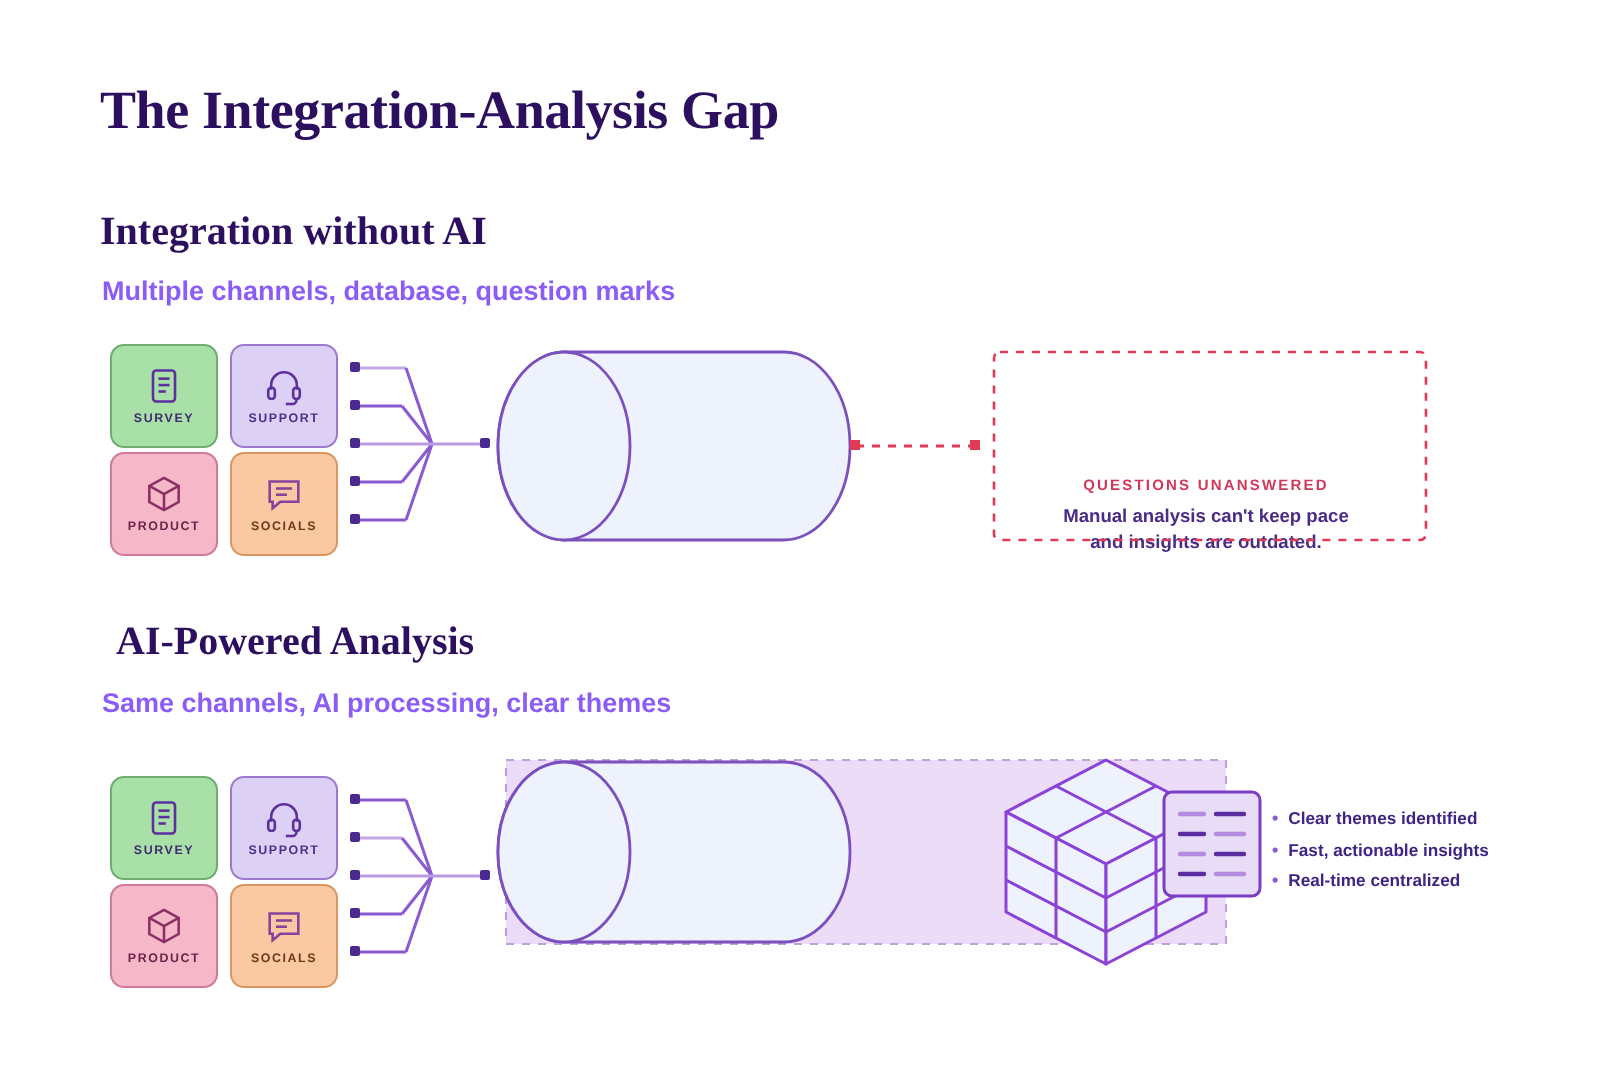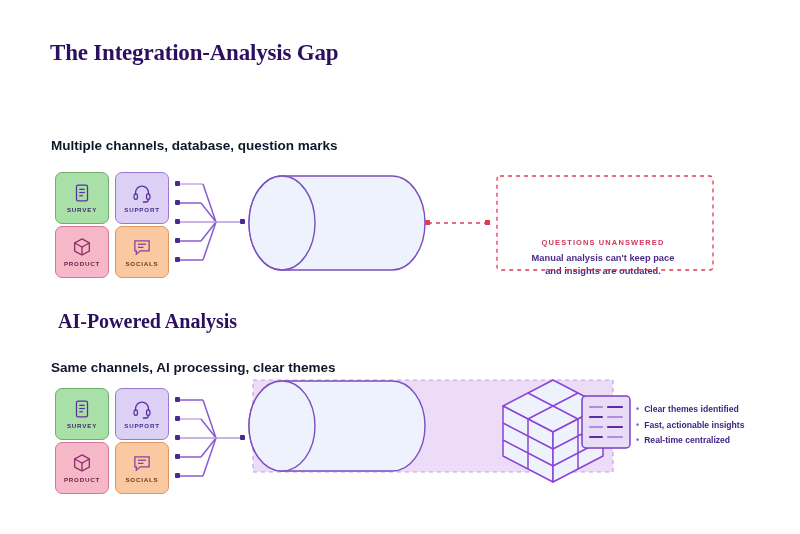--- a/index.html
+++ b/index.html
@@ -22,39 +22,39 @@
     height: 534px;
   }
 
   
   .main-title {
     position: absolute;
     left: 50px;
     top: 40px;
     font-family: "Liberation Serif", serif;
     font-weight: bold;
-    font-size: 23px;
+    font-size: 27px;
     letter-spacing: -0.2px;
     color: #2c0f5e;
     white-space: nowrap;
   }
   .section-title {
     position: absolute;
     font-family: "Liberation Serif", serif;
     font-weight: bold;
     font-size: 20px;
     color: #2c0f5e;
     white-space: nowrap;
   }
   .section-sub {
     position: absolute;
     font-family: "Liberation Sans", sans-serif;
     font-weight: bold;
     font-size: 13.5px;
-    color: #0f172a;
+    color: #8b5cf6;
     white-space: nowrap;
   }
   .badge {
     position: absolute;
     border-radius: 5px;
     color: #ffffff;
     font-size: 8.5px;
     font-weight: bold;
     letter-spacing: 0.7px;
     padding: 5px 10px 5px 10px;
@@ -197,20 +197,21 @@
     line-height: 1;
   }
 </style>
 </head>
 <body>
 
 <div class="page">
 
   <div class="main-title">The Integration-Analysis Gap</div>
 
+  <div class="section-title" style="left:50px; top:105px;">Integration without AI</div>
   <div class="section-sub" style="left:51px; top:138px;">Multiple channels, database, question marks</div>
 
   <div class="card c-survey" style="left:55px; top:172px;">
     <svg class="ic" viewBox="0 0 24 24" fill="none" stroke="#5b2f9e" stroke-width="1.4">
       <rect x="6" y="3.5" width="12" height="17" rx="1.8"></rect>
       <line x1="9" y1="8" x2="15" y2="8"></line>
       <line x1="9" y1="11.5" x2="15" y2="11.5"></line>
       <line x1="9" y1="15" x2="13" y2="15"></line>
     </svg>
     <span class="lbl">SURVEY</span>
@@ -250,21 +251,21 @@
     <span class="t2">is centralized.</span>
   </div>
 
   <div class="q-text" style="left:495px; top:206px;">
     <span class="qh">QUESTIONS UNANSWERED</span>
     <span class="qb">Manual analysis can't keep pace</span>
     <span class="qb">and insights are outdated.</span>
   </div>
 
   <div class="section-title" style="left:58px; top:310px;">AI-Powered Analysis</div>
-  <div class="section-sub" style="left:51px; top:344px;margin-top:16px;">Same channels, AI processing, clear themes</div>
+  <div class="section-sub" style="left:51px; top:344px;">Same channels, AI processing, clear themes</div>
 
   <div class="card c-survey" style="left:55px; top:388px;">
     <svg class="ic" viewBox="0 0 24 24" fill="none" stroke="#5b2f9e" stroke-width="1.4">
       <rect x="6" y="3.5" width="12" height="17" rx="1.8"></rect>
       <line x1="9" y1="8" x2="15" y2="8"></line>
       <line x1="9" y1="11.5" x2="15" y2="11.5"></line>
       <line x1="9" y1="15" x2="13" y2="15"></line>
     </svg>
     <span class="lbl">SURVEY</span>
   </div>

